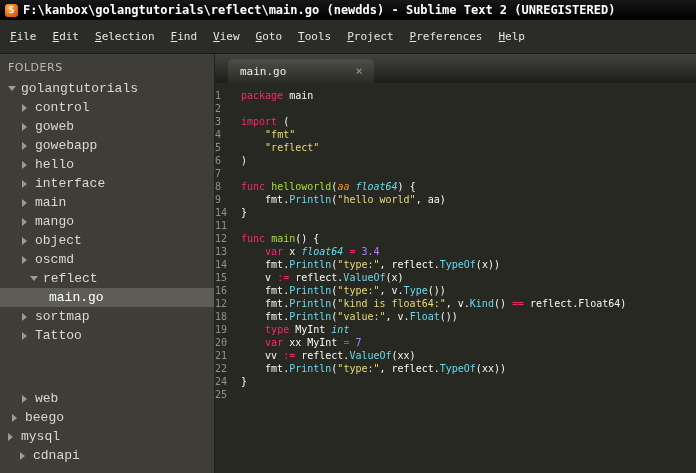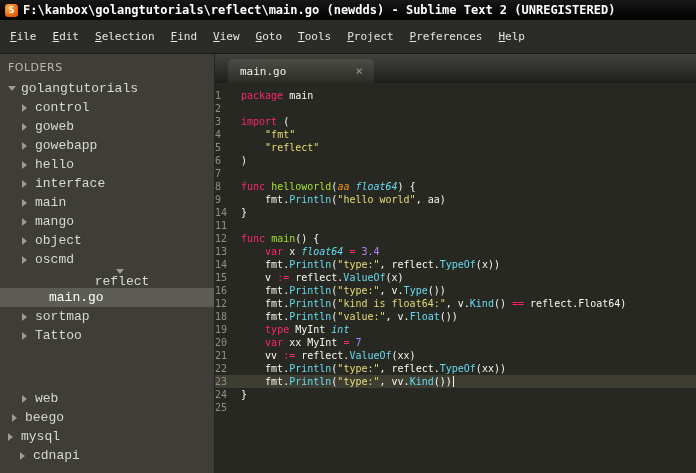--- a/index.html
+++ b/index.html
@@ -182,21 +182,21 @@
               <span class="arrow-right"></span>
             </span>
             <span class="tree-label">object</span>
           </div>
           <div class="tree-row" style="padding-left: 22px;">
             <span class="tree-arrow">
               <span class="arrow-right"></span>
             </span>
             <span class="tree-label">oscmd</span>
           </div>
-          <div class="tree-row" style="padding-left: 30px; flex-direction: column;">
+          <div class="tree-row" style="padding-left: 30px;">
             <span class="tree-arrow">
               <span class="arrow-down"></span>
             </span>
             <span class="tree-label">reflect</span>
           </div>
           <div class="tree-row selected" style="padding-left: 36px;">
             <span class="tree-arrow"></span>
             <span class="tree-label">main.go</span>
           </div>
           <div class="tree-row" style="padding-left: 22px;">
@@ -261,20 +261,19 @@
           <div class="code-line"><span class="gutter">13</span><span class="code-text"><span class="tk-w">    </span><span class="tk-k">var</span><span class="tk-w"> x </span><span class="tk-t">float64</span><span class="tk-w"> </span><span class="tk-k">=</span><span class="tk-w"> </span><span class="tk-n">3.4</span></span></div>
           <div class="code-line"><span class="gutter">14</span><span class="code-text"><span class="tk-w">    fmt.</span><span class="tk-f">Println</span><span class="tk-w">(</span><span class="tk-s">"type:"</span><span class="tk-w">, reflect.</span><span class="tk-f">TypeOf</span><span class="tk-w">(x))</span></span></div>
           <div class="code-line"><span class="gutter">15</span><span class="code-text"><span class="tk-w">    v </span><span class="tk-k">:=</span><span class="tk-w"> reflect.</span><span class="tk-f">ValueOf</span><span class="tk-w">(x)</span></span></div>
           <div class="code-line"><span class="gutter">16</span><span class="code-text"><span class="tk-w">    fmt.</span><span class="tk-f">Println</span><span class="tk-w">(</span><span class="tk-s">"type:"</span><span class="tk-w">, v.</span><span class="tk-f">Type</span><span class="tk-w">())</span></span></div>
           <div class="code-line"><span class="gutter">12</span><span class="code-text"><span class="tk-w">    fmt.</span><span class="tk-f">Println</span><span class="tk-w">(</span><span class="tk-s">"kind is float64:"</span><span class="tk-w">, v.</span><span class="tk-f">Kind</span><span class="tk-w">() </span><span class="tk-k">==</span><span class="tk-w"> reflect.Float64)</span></span></div>
           <div class="code-line"><span class="gutter">18</span><span class="code-text"><span class="tk-w">    fmt.</span><span class="tk-f">Println</span><span class="tk-w">(</span><span class="tk-s">"value:"</span><span class="tk-w">, v.</span><span class="tk-f">Float</span><span class="tk-w">())</span></span></div>
           <div class="code-line"><span class="gutter">19</span><span class="code-text"><span class="tk-w">    </span><span class="tk-k">type</span><span class="tk-w"> MyInt </span><span class="tk-t">int</span></span></div>
           <div class="code-line"><span class="gutter">20</span><span class="code-text"><span class="tk-w">    </span><span class="tk-k">var</span><span class="tk-w"> xx MyInt </span><span class="tk-k">=</span><span class="tk-w"> </span><span class="tk-n">7</span></span></div>
           <div class="code-line"><span class="gutter">21</span><span class="code-text"><span class="tk-w">    vv </span><span class="tk-k">:=</span><span class="tk-w"> reflect.</span><span class="tk-f">ValueOf</span><span class="tk-w">(xx)</span></span></div>
           <div class="code-line"><span class="gutter">22</span><span class="code-text"><span class="tk-w">    fmt.</span><span class="tk-f">Println</span><span class="tk-w">(</span><span class="tk-s">"type:"</span><span class="tk-w">, reflect.</span><span class="tk-f">TypeOf</span><span class="tk-w">(xx))</span></span></div>
-          <div class="code-line hl"><span class="gutter">23</span><span class="code-text"><span class="tk-w">    fmt.</span><span class="tk-f">Println</span><span class="tk-w">(</span><span class="tk-s">"type:"</span><span class="tk-w">, vv.</span><span class="tk-f">Kind</span><span class="tk-w">())</span><span class="cursor"></span></span></div>
           <div class="code-line"><span class="gutter">24</span><span class="code-text"><span class="tk-w">}</span></span></div>
           <div class="code-line"><span class="gutter">25</span><span class="code-text"></span></div>
         </div>
     </div>
 
   </div>
 </div>
 
 </body></html>

